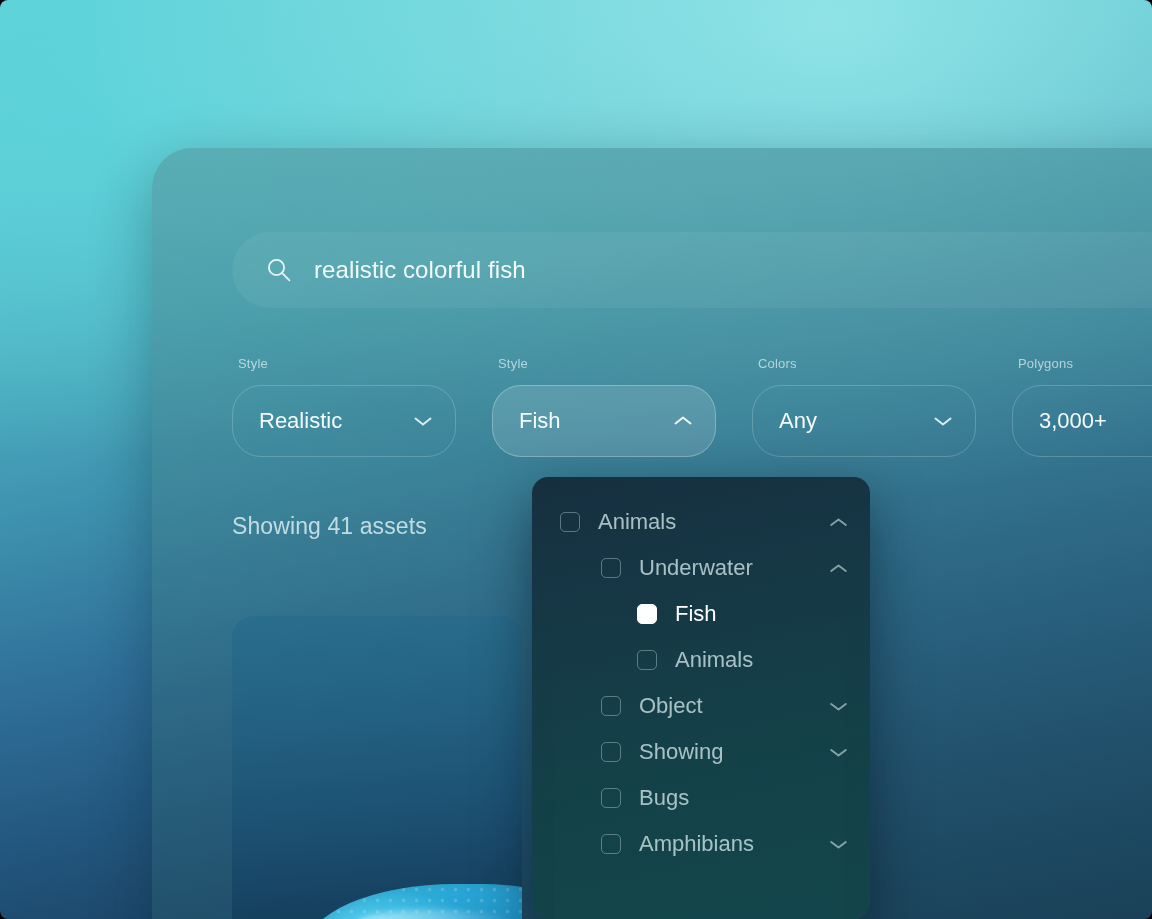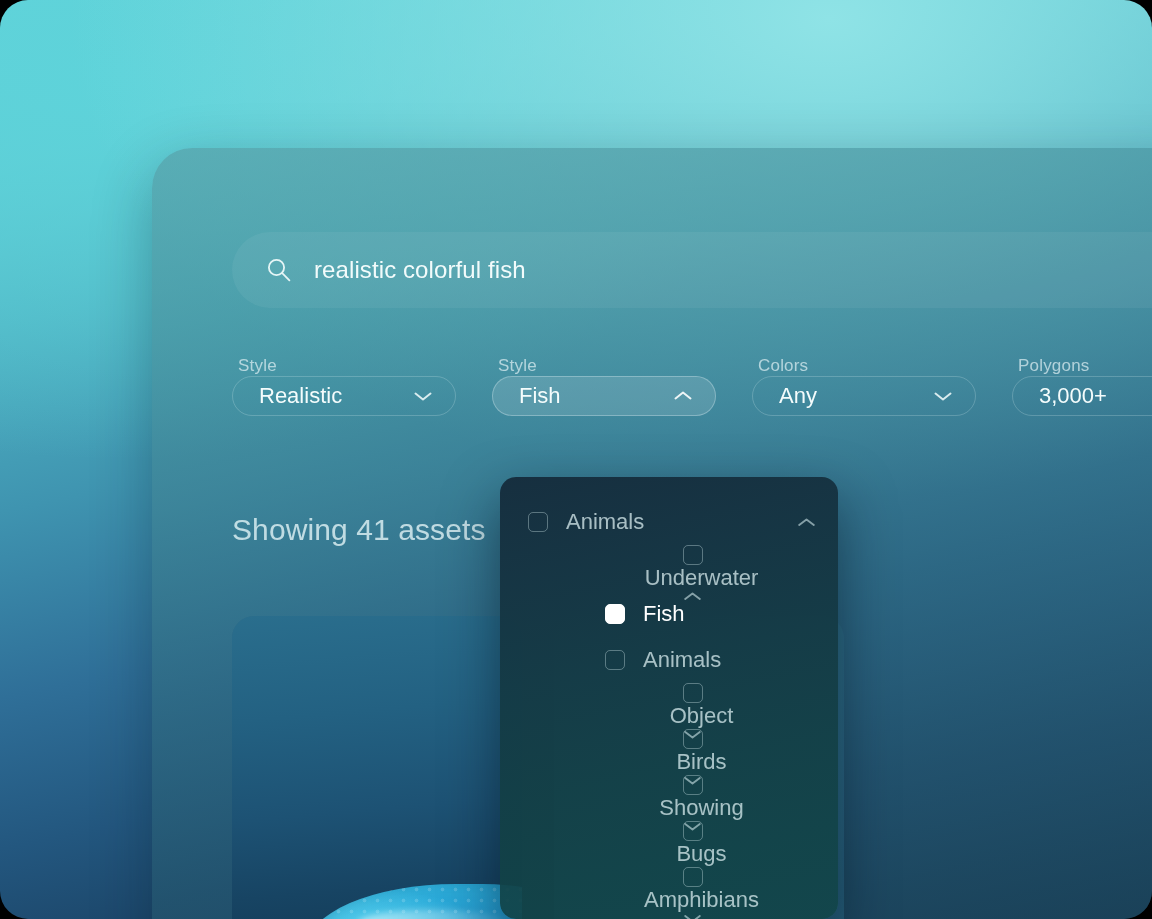--- a/index.html
+++ b/index.html
@@ -14,21 +14,21 @@
     font-family: "Liberation Sans", sans-serif;
     -webkit-font-smoothing: antialiased;
   }
 
   
   .viewport {
     position: relative;
     width: 1152px;
     height: 919px;
     overflow: hidden;
-    border-radius: 28px;
+    border-radius: 8px;
     background:
       radial-gradient(120% 95% at 72% 2%, #8fe3e6 0%, rgba(143,227,230,0) 55%),
       radial-gradient(95% 70% at 10% 8%, #5ed3da 0%, rgba(94,211,218,0) 60%),
       linear-gradient(168deg,
         #63d3d8 0%,
         #5cc9d2 14%,
         #4fb4c4 28%,
         #3f94b0 44%,
         #2f6f98 60%,
         #23577f 73%,
@@ -89,28 +89,29 @@
   
   .filters {
     position: absolute;
     left: 80px;
     top: 208px;
     display: flex;
     gap: 36px;
   }
   .filter { width: 224px; }
   .filter-label {
-    font-size: 17px;
+    font-size: 13px;
     color: rgba(231,245,247,0.68);
+    margin-bottom: 14px;
     padding-left: 6px;
     letter-spacing: 0.2px;
   }
   .filter-control {
     position: relative;
-    height: 40px;
+    height: 72px;
     border-radius: 29px;
     border: 1px solid rgba(226,245,247,0.22);
     display: flex;
     align-items: center;
     padding: 0 22px 0 26px;
     box-sizing: border-box;
     background: transparent;
   }
   .filter-control.active {
     background: rgba(255,255,255,0.13);
@@ -129,21 +130,21 @@
     opacity: 0.9;
   }
   .chev svg { display: block; }
   .chev.up { transform: rotate(180deg); }
 
   
   .results-count {
     position: absolute;
     left: 80px;
     top: 365px;
-    font-size: 30px;
+    font-size: 23px;
     color: rgba(226,244,246,0.80);
     white-space: nowrap;
     letter-spacing: 0.1px;
   }
 
   
   .card-grid {
     position: absolute;
     left: 80px;
     top: 468px;
@@ -203,21 +204,21 @@
     width: 150px;
     height: 26px;
     border-radius: 50%;
     background: linear-gradient(90deg, rgba(235,252,255,0.55), rgba(235,252,255,0.08));
     filter: blur(3px);
   }
 
   
   .dropdown-panel {
     position: absolute;
-    left: 500px;
+    left: 532px;
     top: 477px;
     width: 338px;
     height: 442px;
     border-radius: 16px;
     background: linear-gradient(168deg,
       rgba(20,42,58,0.94) 0%,
       rgba(20,48,62,0.93) 18%,
       rgba(19,56,66,0.92) 42%,
       rgba(18,62,68,0.92) 64%,
       rgba(17,66,70,0.92) 84%,
@@ -228,21 +229,21 @@
     overflow: hidden;
   }
   .menu-item {
     display: flex;
     align-items: center;
     height: 46px;
     padding-right: 22px;
     box-sizing: border-box;
   }
   .menu-item.level-0 { padding-left: 28px; }
-  .menu-item.level-1 { padding-left: 69px; flex-direction: column; }
+  .menu-item.level-1 { padding-left: 69px; }
   .menu-item.level-2 { padding-left: 105px; }
 
   .checkbox {
     width: 20px;
     height: 20px;
     flex: 0 0 auto;
     border-radius: 5px;
     border: 1.6px solid rgba(205,228,232,0.38);
     box-sizing: border-box;
     background: transparent;
@@ -395,29 +396,20 @@
     <div class="menu-item level-1">
       <span class="checkbox"></span>
       <span class="menu-label">Object</span>
       <span class="menu-chev">
         <svg viewBox="0 0 19 11" width="19" height="11" fill="none" stroke="#cfe6e9" stroke-width="1.9" stroke-linecap="round" stroke-linejoin="round">
           <polyline points="2.2,3 9.5,8.6 16.8,3"></polyline>
         </svg>
       </span>
     </div>
 
-    <div class="menu-item level-1">
-      <span class="checkbox"></span>
-      <span class="menu-label">Birds</span>
-      <span class="menu-chev">
-        <svg viewBox="0 0 19 11" width="19" height="11" fill="none" stroke="#cfe6e9" stroke-width="1.9" stroke-linecap="round" stroke-linejoin="round">
-          <polyline points="2.2,3 9.5,8.6 16.8,3"></polyline>
-        </svg>
-      </span>
-    </div>
 
     <div class="menu-item level-1">
       <span class="checkbox"></span>
       <span class="menu-label">Showing</span>
       <span class="menu-chev">
         <svg viewBox="0 0 19 11" width="19" height="11" fill="none" stroke="#cfe6e9" stroke-width="1.9" stroke-linecap="round" stroke-linejoin="round">
           <polyline points="2.2,3 9.5,8.6 16.8,3"></polyline>
         </svg>
       </span>
     </div>

